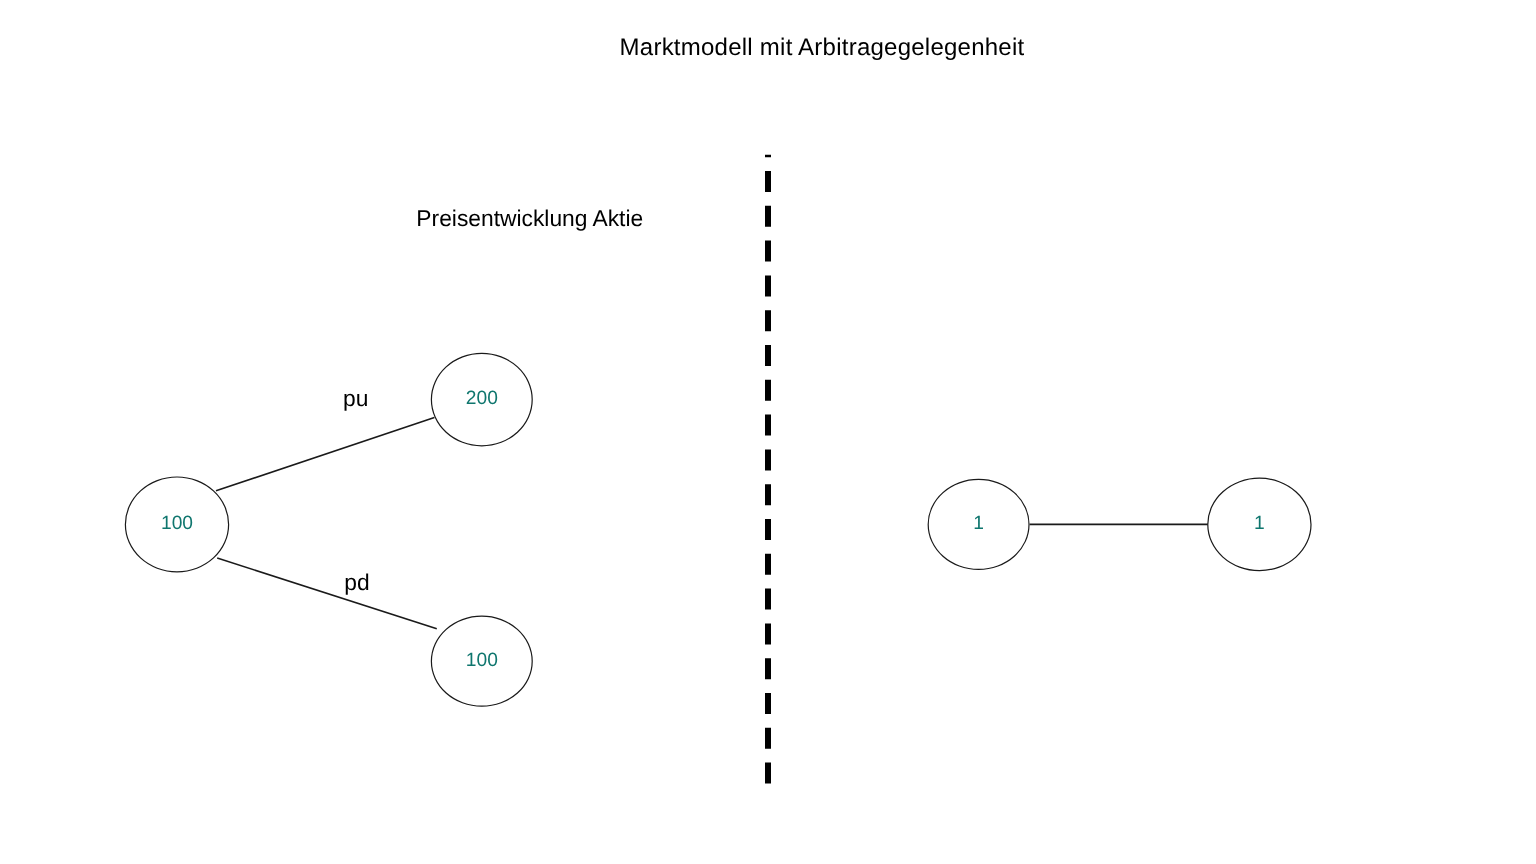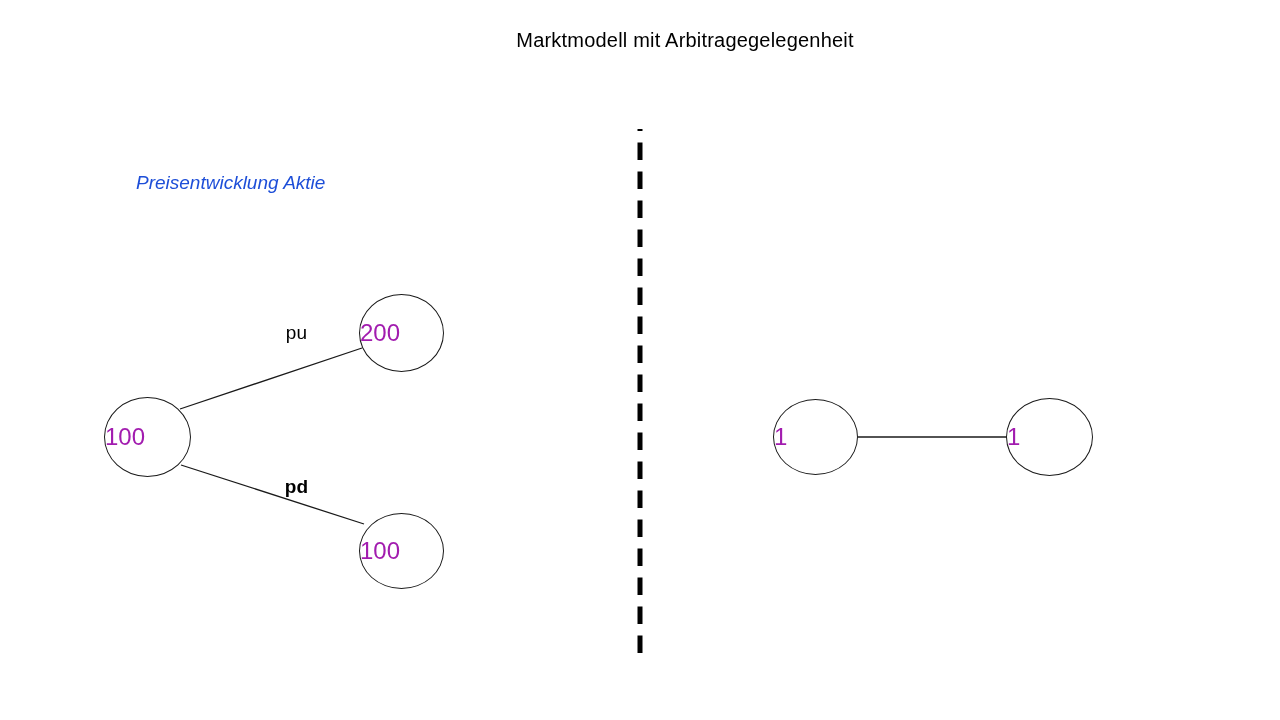--- a/index.html
+++ b/index.html
@@ -31,53 +31,53 @@
     text-align: center;
     font-size: 20px;
     line-height: 26px;
     color: #000000;
     letter-spacing: 0.2px;
     padding-left: 45px;
   }
   .panel-heading {
     position: absolute;
     width: 400px;
-    text-align: left;
+    text-align: right;
     font-size: 19px;
     line-height: 25px;
-    color: #1d4ed8;
-    font-style: italic;
+    color: #000000;
   }
   .panel-heading.left  { left: 136px; top: 170px; }
   .panel-heading.right { left: 756px; top: 174px; }
   .node {
     position: absolute;
     border: 1.3px solid #1a1a1a;
     border-radius: 50%;
     background: #ffffff;
     display: flex;
     align-items: center;
-    font-size: 24px;
-    color: #a21caf;
+    justify-content: center;
+    font-size: 16px;
+    color: #0f766e;
     box-sizing: border-box;
   }
   .node.stock-root { left: 104px; top: 397px; width: 87px; height: 80px; }
   .node.stock-up   { left: 359px; top: 294px; width: 85px; height: 78px; }
   .node.stock-down { left: 359px; top: 513px; width: 85px; height: 76px; }
   .node.bond-start { left: 773px; top: 399px; width: 85px; height: 76px; }
   .node.bond-end   { left: 1006px; top: 398px; width: 87px; height: 78px; }
   .edge-label {
     position: absolute;
     width: 52px;
     text-align: right;
     font-size: 19px;
     color: #000000;
   }
   .edge-label.pu { left: 255px; top: 322px; }
-  .edge-label.pd { left: 256px; top: 476px; font-weight: bold; }
+  .edge-label.pd { left: 256px; top: 476px; }
 </style>
 </head>
 <body>
 
 <div class="slide">
 
   <svg class="diagram-svg" viewBox="0 0 1280 720">
 
     <line x1="180" y1="409" x2="362" y2="348" stroke="#1a1a1a" stroke-width="1.3"></line>
     <line x1="181" y1="465" x2="364" y2="524" stroke="#1a1a1a" stroke-width="1.3"></line>

